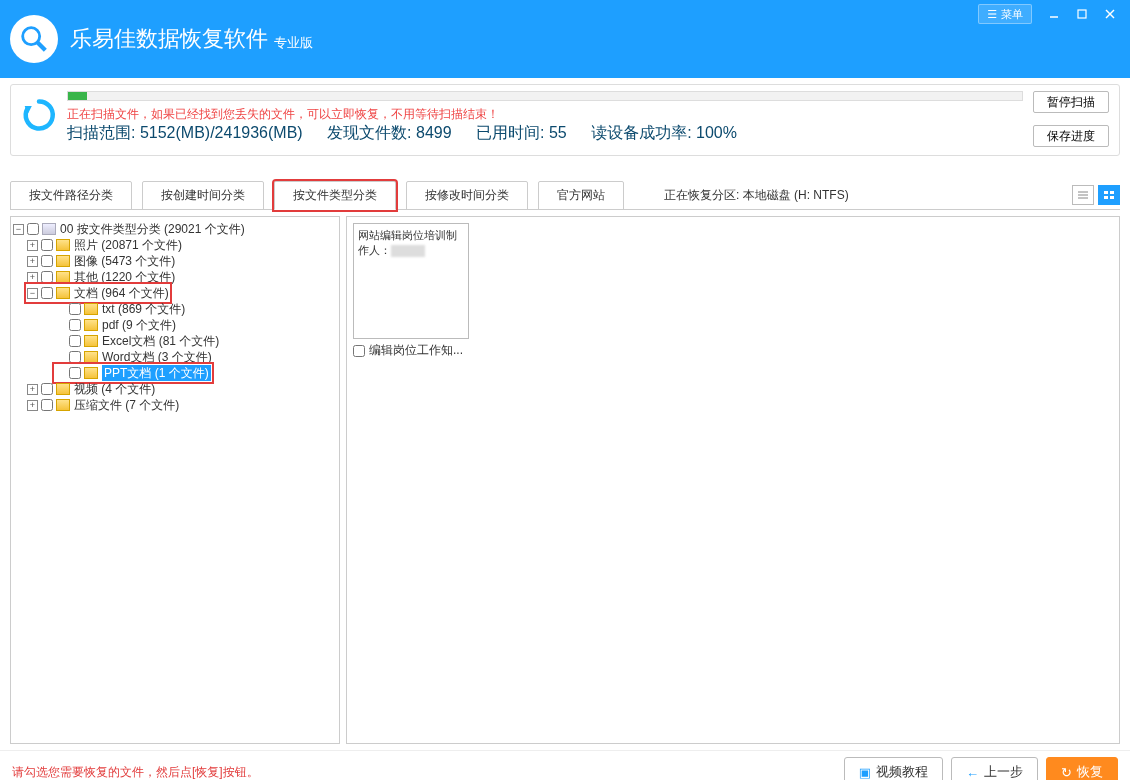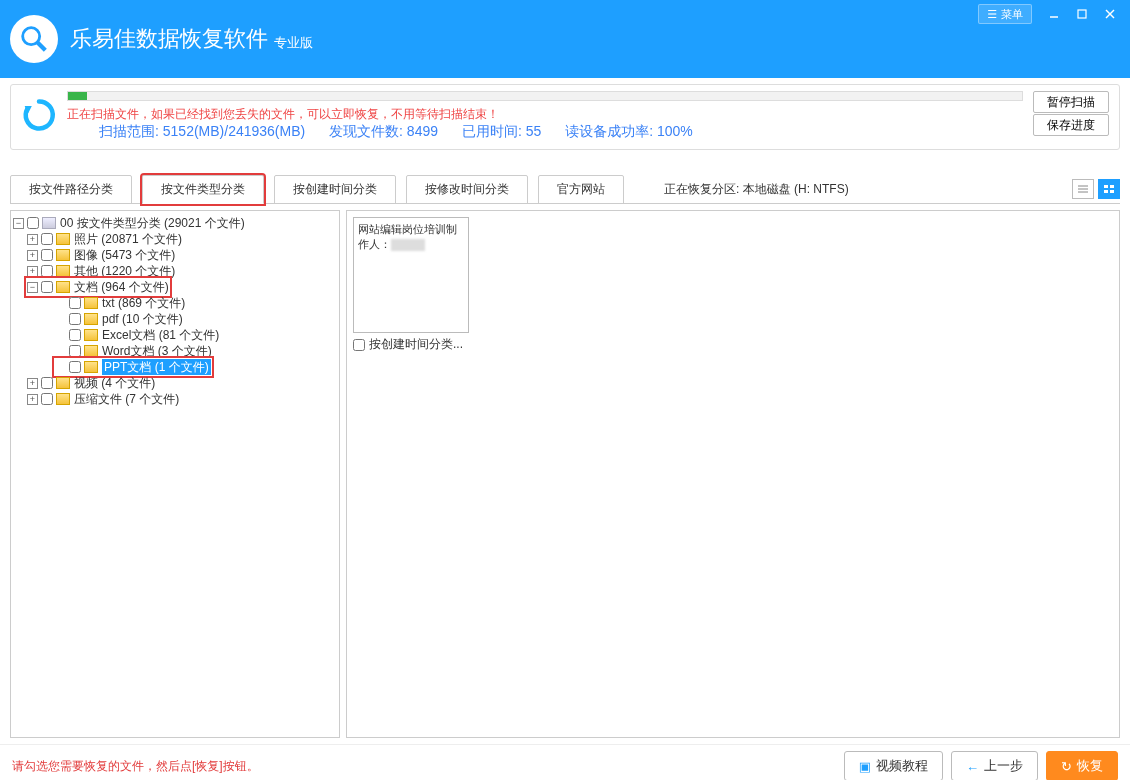--- a/index.html
+++ b/index.html
@@ -16,23 +16,23 @@
 .winbtns .wbtn { width: 28px; height: 20px; display: flex; align-items: center; justify-content: center; color: #fff; cursor: pointer; }
 
 
 .status-wrap { margin: 6px 10px; border: 1px solid #ddd; border-radius: 3px; padding: 6px 10px 8px 10px; display: flex; align-items: flex-start; gap: 10px; position: relative; }
 .status-wrap .spin { width: 36px; height: 36px; margin-top: 6px; }
 .status-wrap .spin svg { width: 36px; height: 36px; }
 .status-body { flex: 1; }
 .progress { height: 10px; background: #f2f2f2; border: 1px solid #ddd; position: relative; margin-bottom: 4px; }
 .progress .fill { position: absolute; left: 0; top: 0; bottom: 0; background: #39b54a; width: 2%; }
 .status-red { color: #ef4444; font-size: 12px; line-height: 18px; }
-.status-line2 { font-size: 14px; color: #3b82f6; margin-left: 32px; }
+.status-line2 { font-size: 16px; color: #0c4a6e; }
 .status-line2 span { margin-right: 20px; }
-.status-btns { display: flex; flex-direction: column; gap: 1px; }
+.status-btns { display: flex; flex-direction: column; gap: 12px; }
 .status-btns button { width: 76px; height: 22px; border: 1px solid #bbb; background: #fff; font-size: 12px; cursor: pointer; border-radius: 2px; }
 
 
 .tabs-row { display: flex; align-items: center; padding: 0 10px; gap: 10px; position: relative; height: 30px; margin-top: 24px; }
 .tabs-row::after { content:""; position:absolute; left:10px; right:10px; bottom:0; height:1px; background:#ccc; }
 .tab { padding: 5px 18px; border: 1px solid #ccc; background: #fff; font-size: 12px; cursor: pointer; position: relative; border-radius: 2px 2px 0 0; }
 .tab.active { border-bottom: 1px solid #fff; z-index: 2; }
 .tab.highlight { outline: 2px solid #e23c3c; outline-offset: 0; }
 .recov-partition { margin-left: 30px; font-size: 12px; color: #333; }
 .view-toggle { margin-left: auto; display: flex; gap: 4px; }
@@ -133,22 +133,22 @@
     </div>
   </div>
   <div class="status-btns">
     <button>暂停扫描</button>
     <button>保存进度</button>
   </div>
 </div>
 
 <div class="tabs-row">
   <div class="tab">按文件路径分类</div>
+  <div class="tab">按创建时间分类</div>
   <div class="tab active highlight">按文件类型分类</div>
-  <div class="tab">按创建时间分类</div>
   <div class="tab">按修改时间分类</div>
   <div class="tab">官方网站</div>
   <div class="recov-partition">正在恢复分区: 本地磁盘 (H: NTFS)</div>
   <div class="view-toggle">
     <div class="vt">
         <svg width="12" height="10">
           <line x1="1" y1="2" x2="11" y2="2" stroke="#888"></line>
           <line x1="1" y1="5" x2="11" y2="5" stroke="#888"></line>
           <line x1="1" y1="8" x2="11" y2="8" stroke="#888"></line>
         </svg>
@@ -202,21 +202,21 @@
       <div class="node ind2">
           <span class="noexp"></span>
           <input type="checkbox" class="cb" style="">
           <span class="fico"></span>
           <span class="lbl">txt    (869 个文件)</span>
         </div>
       <div class="node ind2">
           <span class="noexp"></span>
           <input type="checkbox" class="cb" style="">
           <span class="fico"></span>
-          <span class="lbl">pdf    (10 个文件)</span>
+          <span class="lbl">pdf    (9 个文件)</span>
         </div>
       <div class="node ind2">
           <span class="noexp"></span>
           <input type="checkbox" class="cb" style="">
           <span class="fico"></span>
           <span class="lbl">Excel文档    (81 个文件)</span>
         </div>
       <div class="node ind2">
           <span class="noexp"></span>
           <input type="checkbox" class="cb" style="">
@@ -246,21 +246,21 @@
     </div>
   </div>
   <div class="content-pane">
     <div class="thumb">
       <div class="img">
         <span>网站编辑岗位培训制</span><br>
         <span>作人：</span><span class="blur"></span>
       </div>
       <div class="cap">
         <input type="checkbox" style="">
-        <span>按创建时间分类...</span>
+        <span>编辑岗位工作知...</span>
       </div>
     </div>
   </div>
 </div>
 
 <div class="bottom-bar">
   <div class="hint">请勾选您需要恢复的文件，然后点[恢复]按钮。</div>
   <div class="btns">
     <div class="btn">
         <span style="color:#1e9fff">▣</span>

